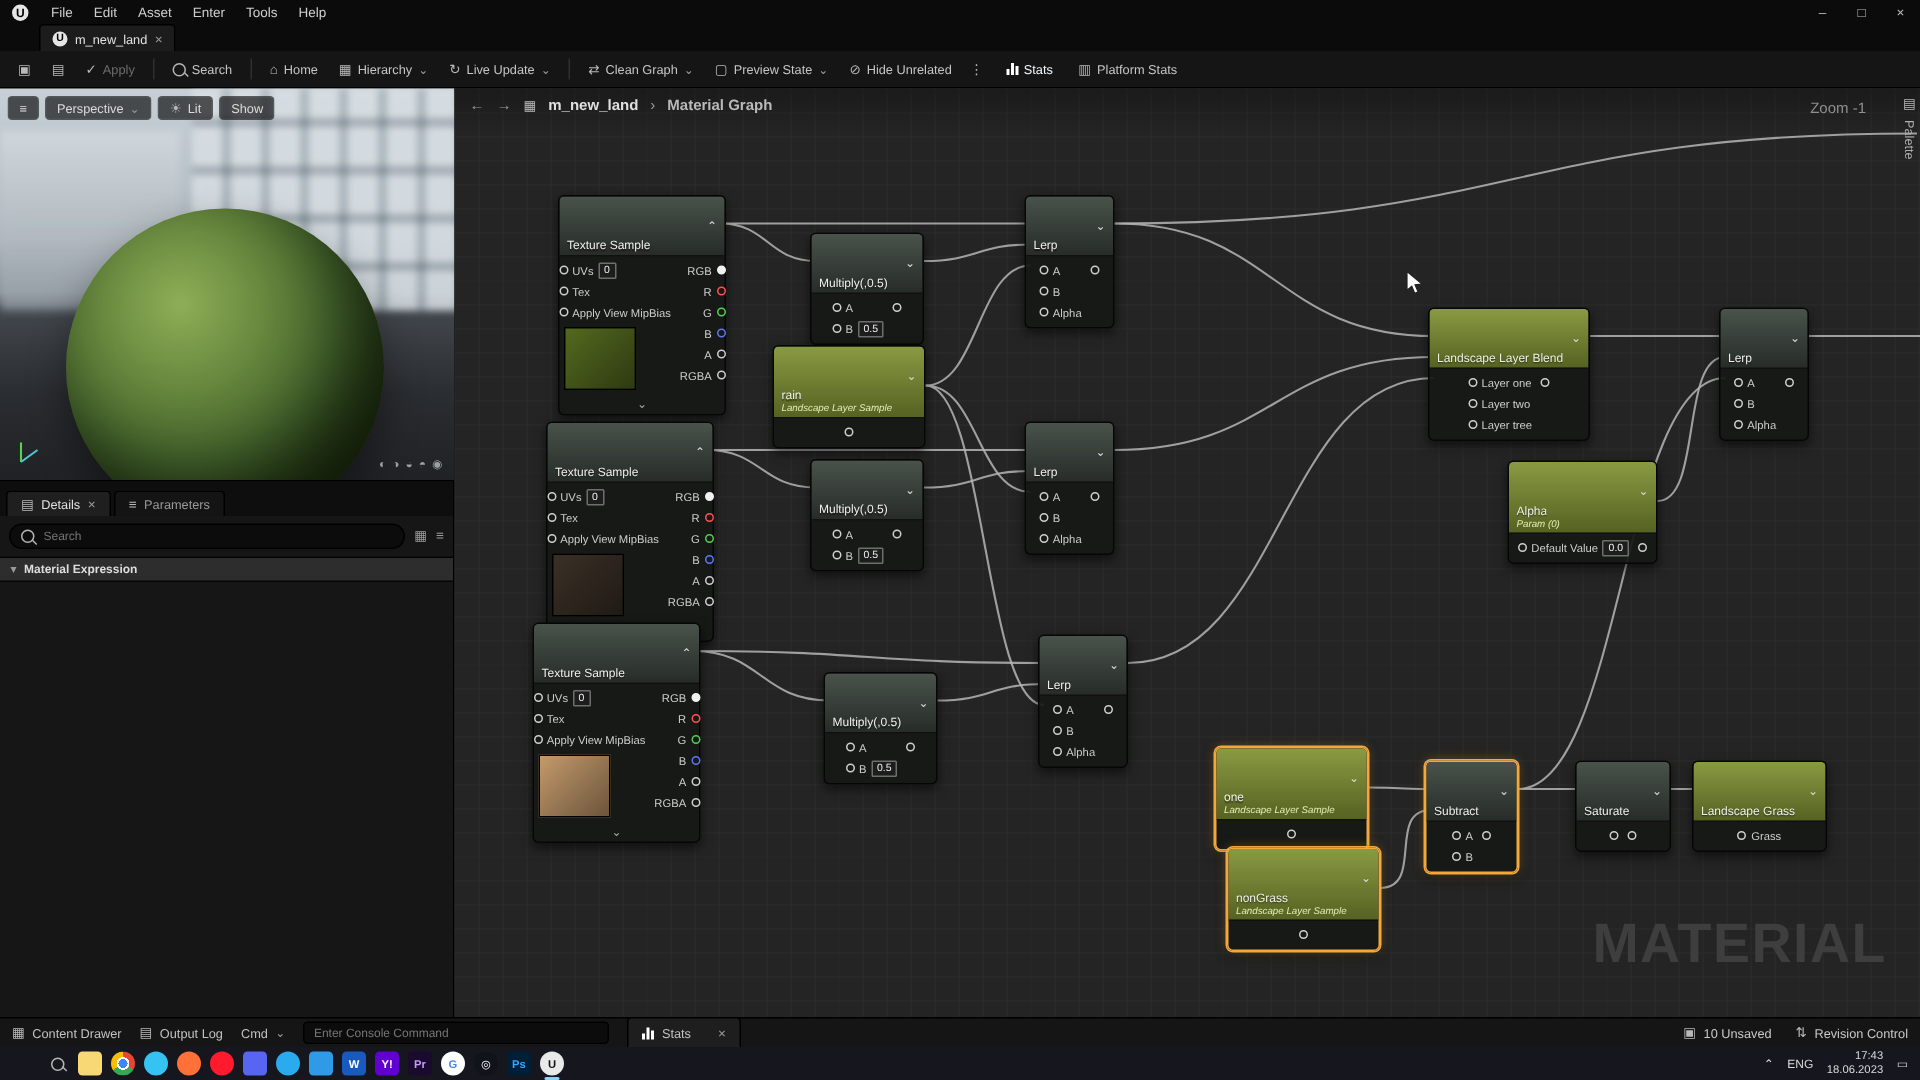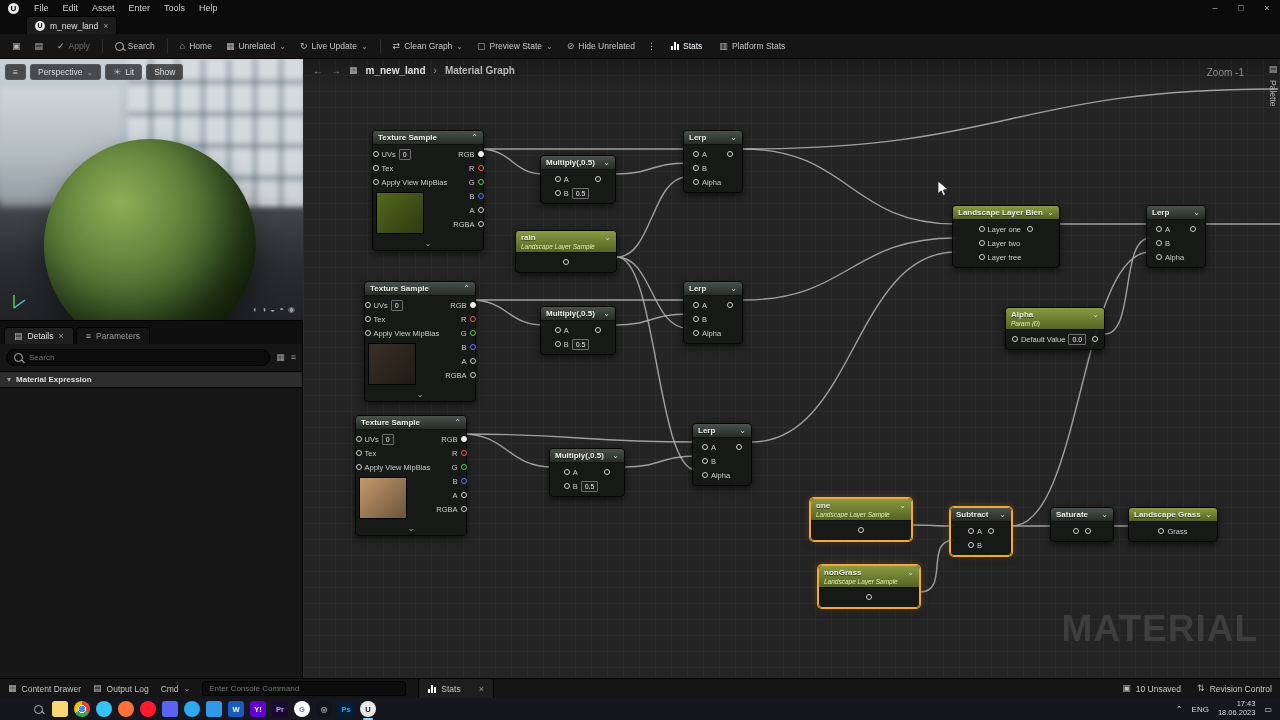--- a/index.html
+++ b/index.html
@@ -93,21 +93,21 @@
   #nodes{position:absolute;left:0;top:0;width:100%;height:100%;z-index:3;}
   #cursor{position:absolute;left:634px;top:122px;z-index:9;}
 
   
   .node{position:absolute;background:rgba(22,25,22,.93);border:1px solid #060606;border-radius:4px;
     box-shadow:0 3px 7px rgba(0,0,0,.55);color:#cfcfcf;}
   .node.sel{border-color:#f2a93b;box-shadow:0 0 0 1px #f2a93b,0 0 8px rgba(242,169,59,.35),0 3px 7px rgba(0,0,0,.55);}
   .nhead{background:linear-gradient(180deg,#49524b,#272c28);border-radius:3px 3px 0 0;padding:2px 5px 2px;border-bottom:1px solid #111;}
   .nhead.ngreen{background:linear-gradient(180deg,#8a9a42,#556222);}
   .ntr{display:flex;align-items:center;justify-content:space-between;gap:4px;}
-  .ntitle{font-size:8px;font-weight:bold;color:#f0f0ea;text-shadow:0 1px 1px rgba(0,0,0,.6);white-space:nowrap;overflow:hidden;}
+  .ntitle{font-size:8px;font-weight:normal;color:#f0f0ea;text-shadow:0 1px 1px rgba(0,0,0,.6);white-space:nowrap;overflow:hidden;margin-top:26px;}
   .nchev{font-size:8px;color:#d9d9d9;flex:0 0 auto;}
   .nsub{font-size:6.5px;font-style:italic;color:#e4ecb2;padding-top:1px;white-space:nowrap;overflow:hidden;}
   .nbody{display:flex;justify-content:center;padding:2px 0 3px;min-height:12px;}
   .ncol{display:flex;flex-direction:column;}
   .prow{display:flex;align-items:center;gap:3px;height:14px;font-size:7.5px;color:#cdcdcd;padding:0 3px;white-space:nowrap;}
   .prow.out{justify-content:flex-end;}
   .pin{width:6px;height:6px;border:1.4px solid #cfcfcf;border-radius:50%;box-sizing:border-box;flex:0 0 auto;}
   .valbox{border:1px solid #6e6e6e;background:#1d1d1d;color:#eee;font-size:7px;line-height:9px;padding:0 3px;border-radius:1px;}
   .nthumb{width:46px;height:40px;border:1px solid #000;margin:3px 0 2px 6px;}
   .ncollapse{text-align:center;color:#a5a5a5;font-size:8px;line-height:9px;padding-bottom:2px;}
@@ -181,21 +181,21 @@
         <span class="mag"></span>
         <span>Search</span>
       </span>
     <span class="tsep"></span>
     <span class="tbtn">
         <span class="tico">⌂</span>
         <span>Home</span>
       </span>
     <span class="tbtn">
         <span class="tico">▦</span>
-        <span>Unrelated</span>
+        <span>Hierarchy</span>
         <span class="chev">⌄</span>
       </span>
     <span class="tbtn">
         <span class="tico">↻</span>
         <span>Live Update</span>
         <span class="chev">⌄</span>
       </span>
     <span class="tsep"></span>
     <span class="tbtn">
         <span class="tico">⇄</span>

